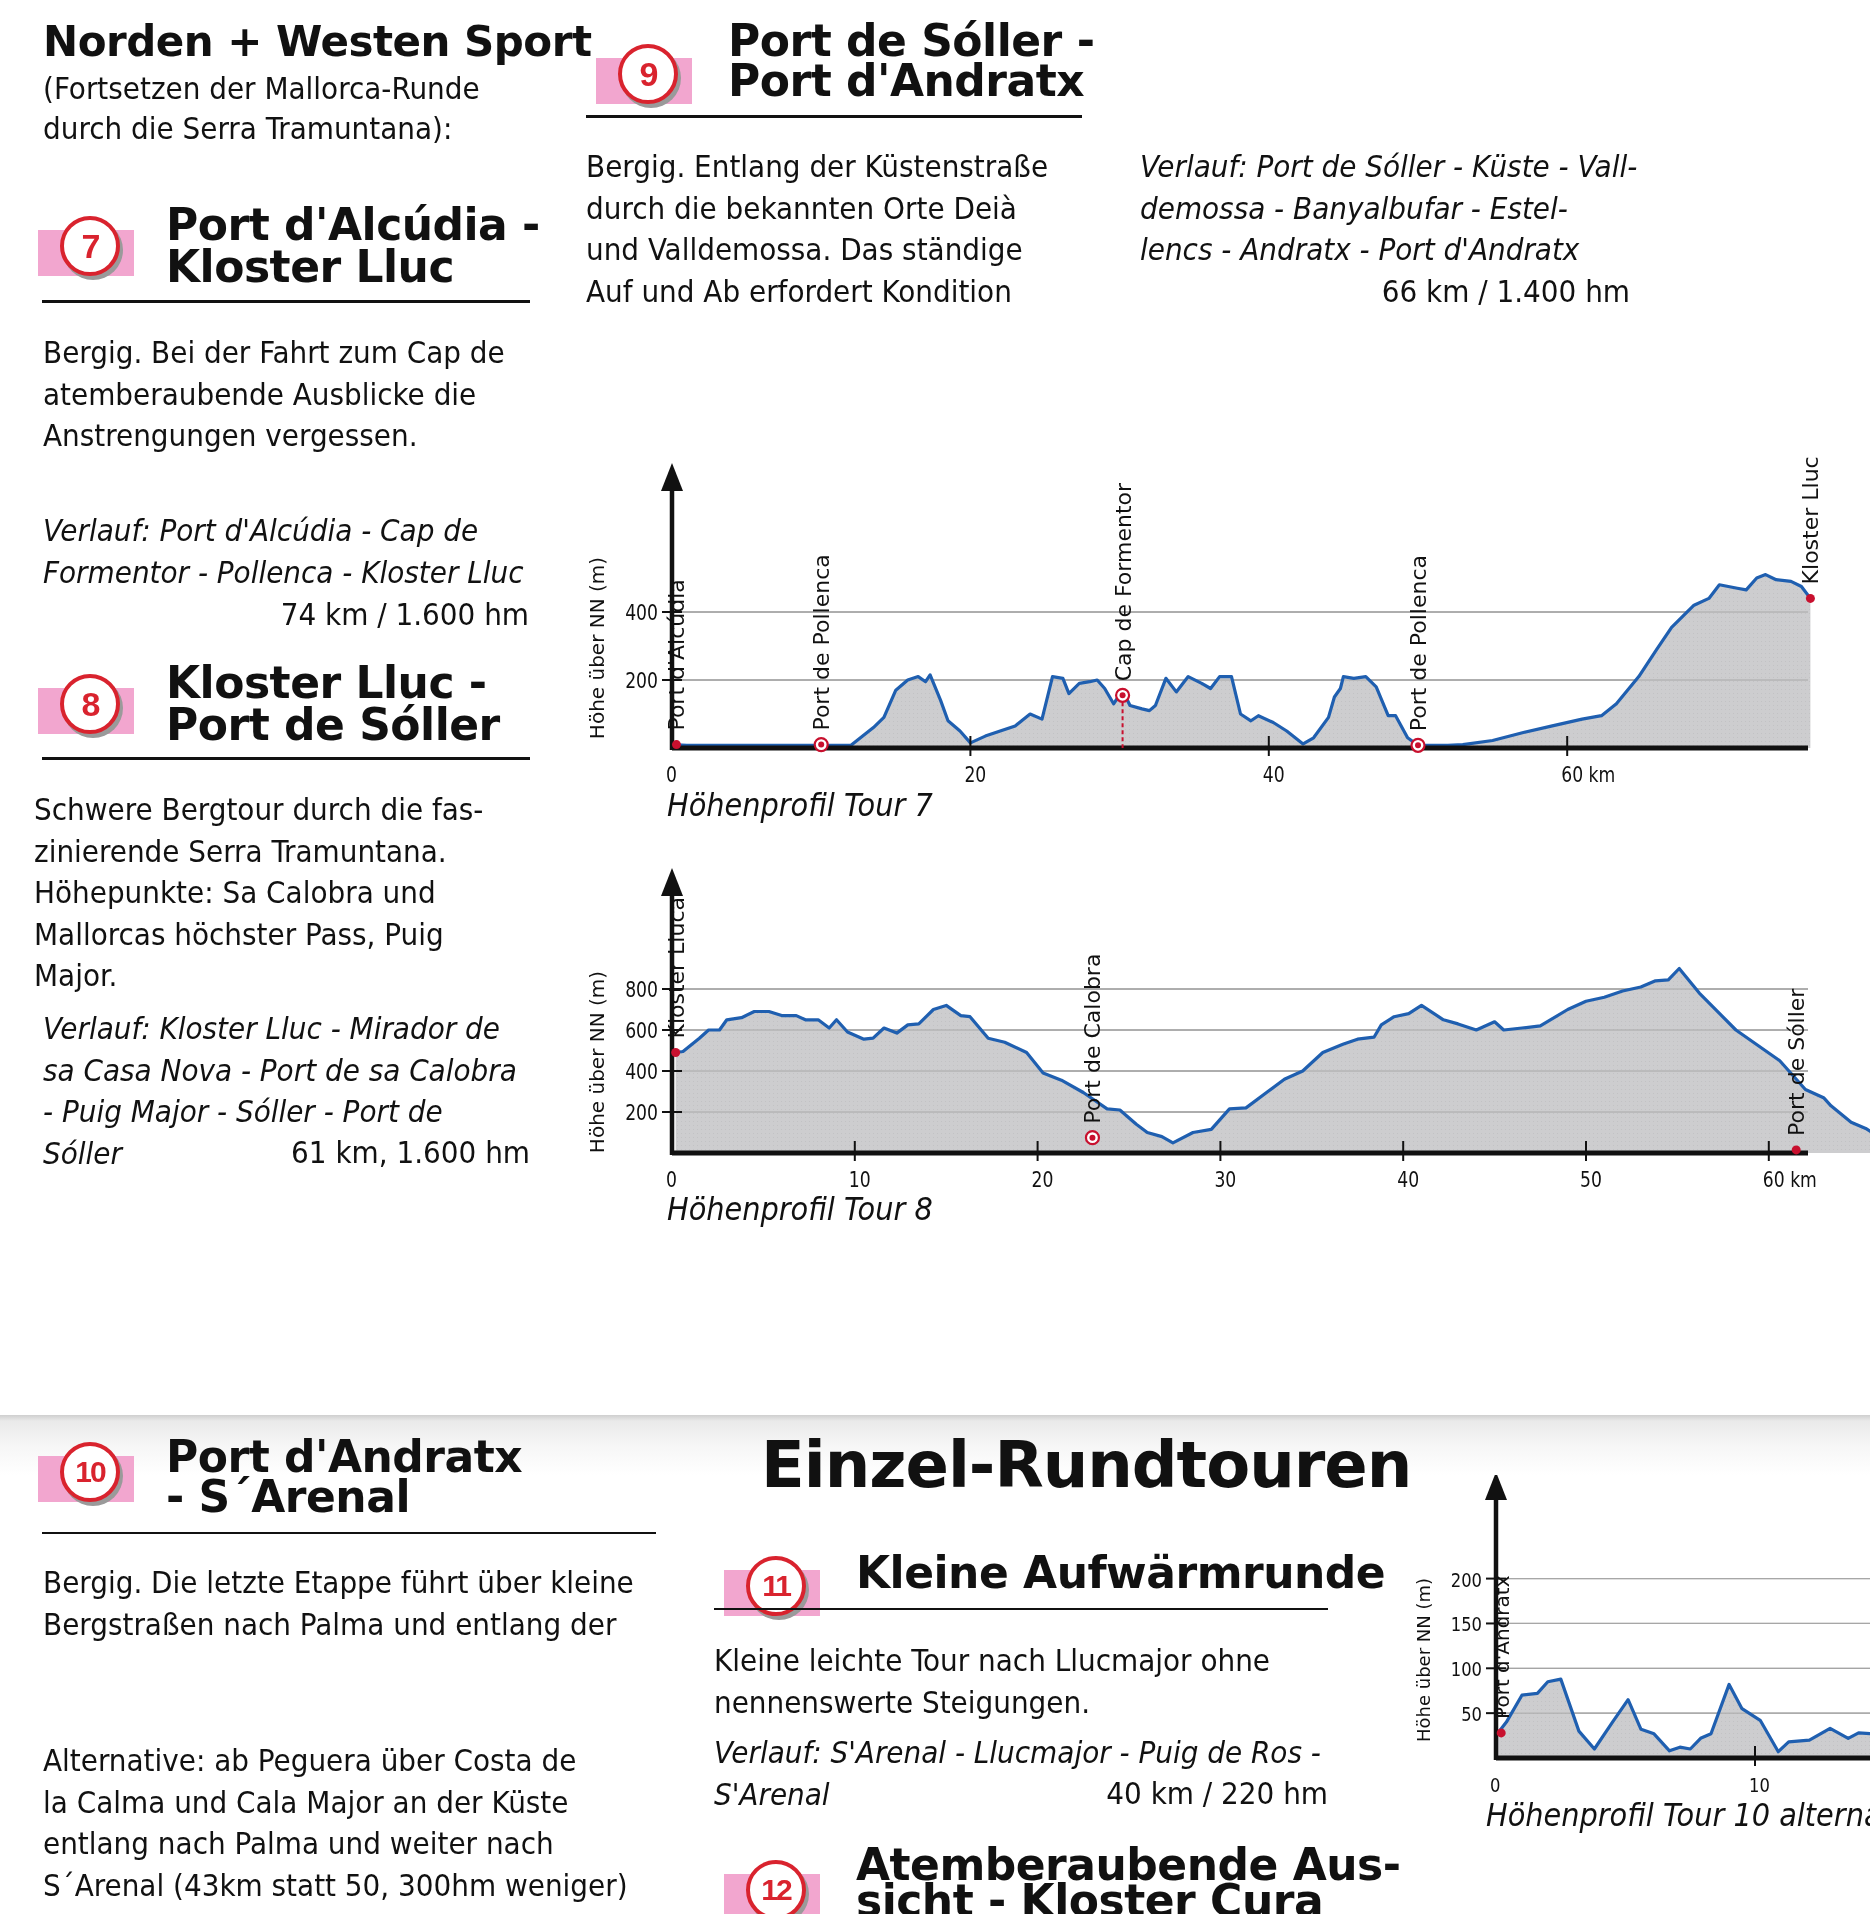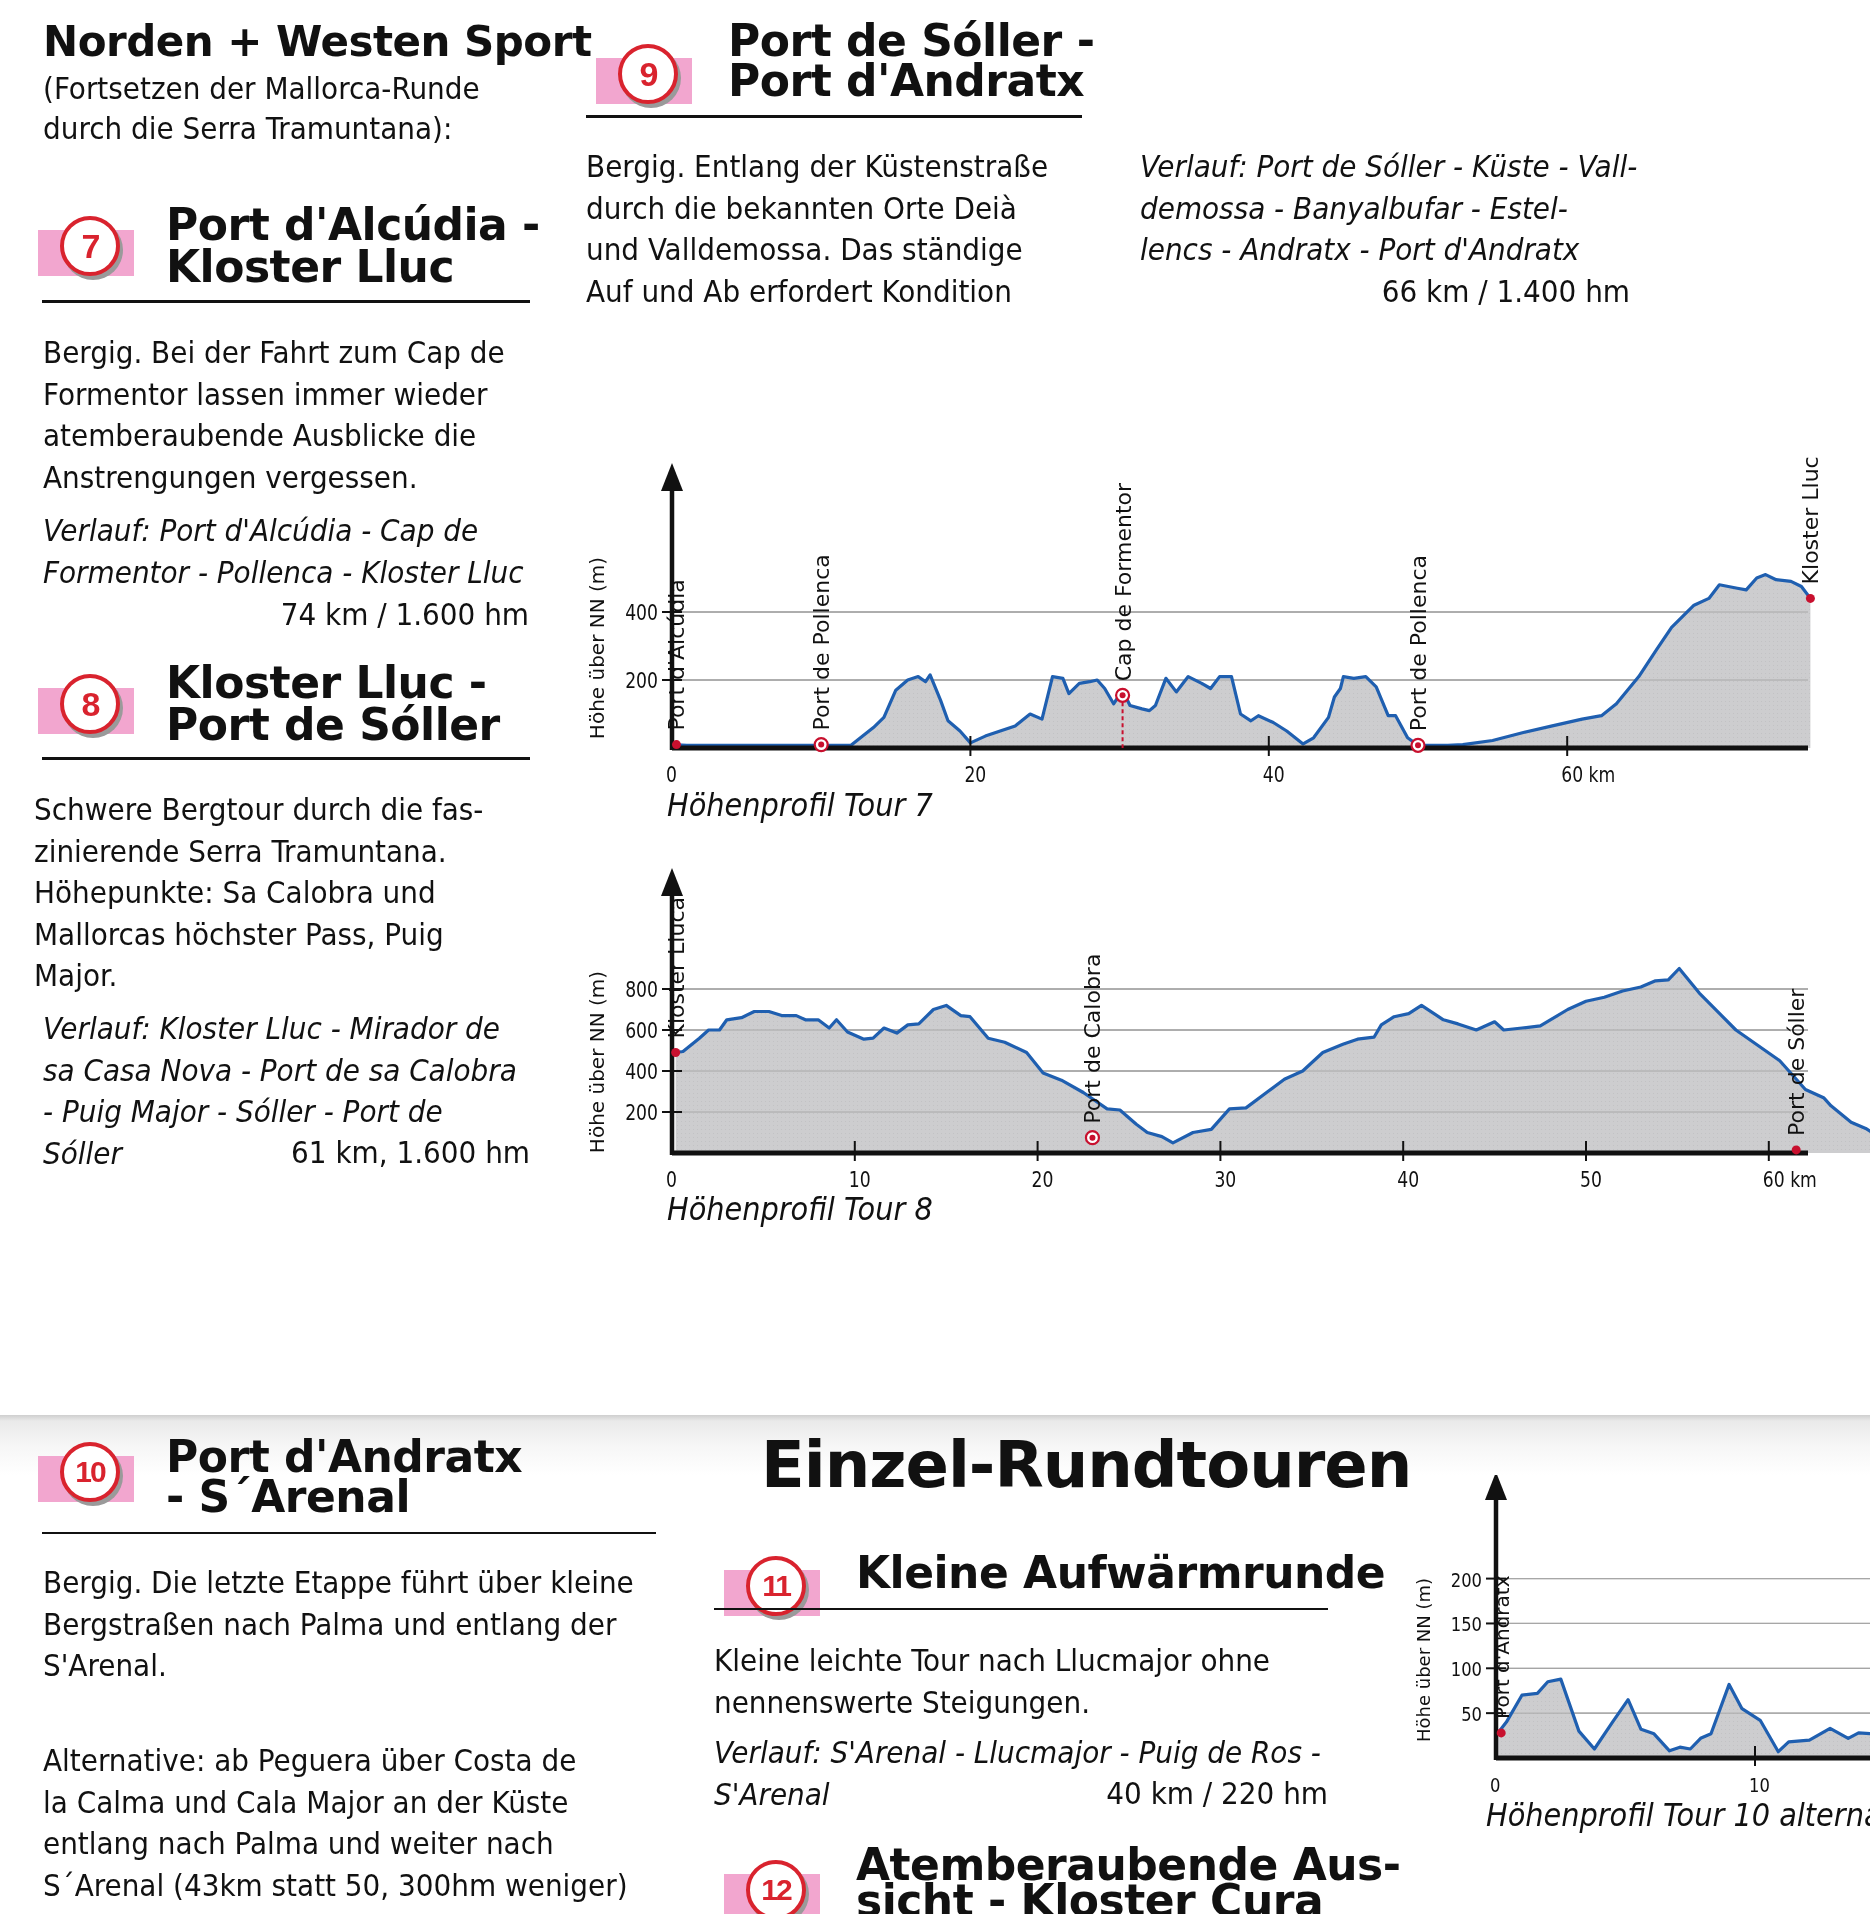--- a/index.html
+++ b/index.html
@@ -34,21 +34,20 @@
 <div class="badge" style="left:38px; top:222px;">
   <div class="pink"></div>
   <div class="circle">7</div>
 </div>
 <div class="tour-title" style="left:166px; top:204px;">Port d'Alcúdia -</div>
 <div class="tour-title" style="left:166px; top:246px;">Kloster Lluc</div>
 <div class="rule" style="left:42px; top:300px; width:488px;"></div>
 
 <div class="body-text" style="left:43px; top:332px;">
   <div>Bergig. Bei der Fahrt zum Cap de</div>
-  <div>Formentor lassen immer wieder</div>
   <div>atemberaubende Ausblicke die</div>
   <div>Anstrengungen vergessen.</div>
 </div>
 <div class="body-text ital" style="left:43px; top:510px;">
   <div>Verlauf: Port d'Alcúdia - Cap de</div>
   <div>Formentor - Pollenca - Kloster Lluc</div>
 </div>
 <div class="body-text right" style="left:43px; width:486px; top:594px;">74 km / 1.600 hm</div>
 
 <div class="badge" style="left:38px; top:680px;">
@@ -224,21 +223,20 @@
   <div class="pink"></div>
   <div class="circle" style="font-size:30px;">10</div>
 </div>
 <div class="tour-title" style="left:166px; top:1436px;">Port d'Andratx</div>
 <div class="tour-title" style="left:166px; top:1476px;">- S´Arenal</div>
 <div class="rule" style="left:42px; top:1532px; width:614px; height:2px;"></div>
 
 <div class="body-text" style="left:43px; top:1562px;">
   <div>Bergig. Die letzte Etappe führt über kleine</div>
   <div>Bergstraßen nach Palma und entlang der</div>
-  <div>S'Arenal.</div>
 </div>
 <div class="body-text" style="left:43px; top:1740px;">
   <div>Alternative: ab Peguera über Costa de</div>
   <div>la Calma und Cala Major an der Küste</div>
   <div>entlang nach Palma und weiter nach</div>
   <div>S´Arenal (43km statt 50, 300hm weniger)</div>
 </div>
 
 <div class="big-title" style="left:714px; top:1428px;margin-left:47px;">Einzel-Rundtouren</div>
 

